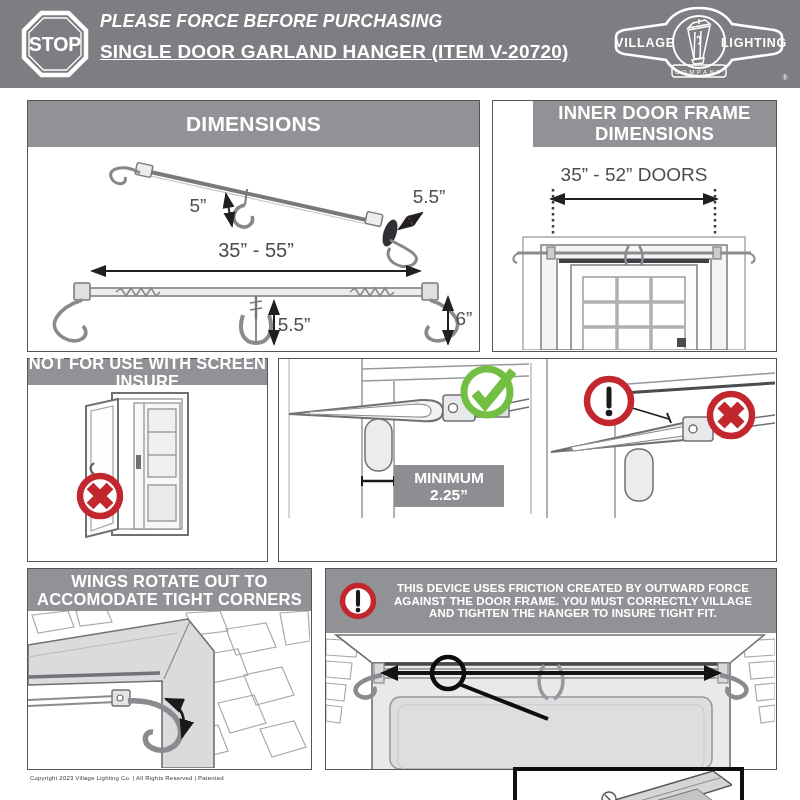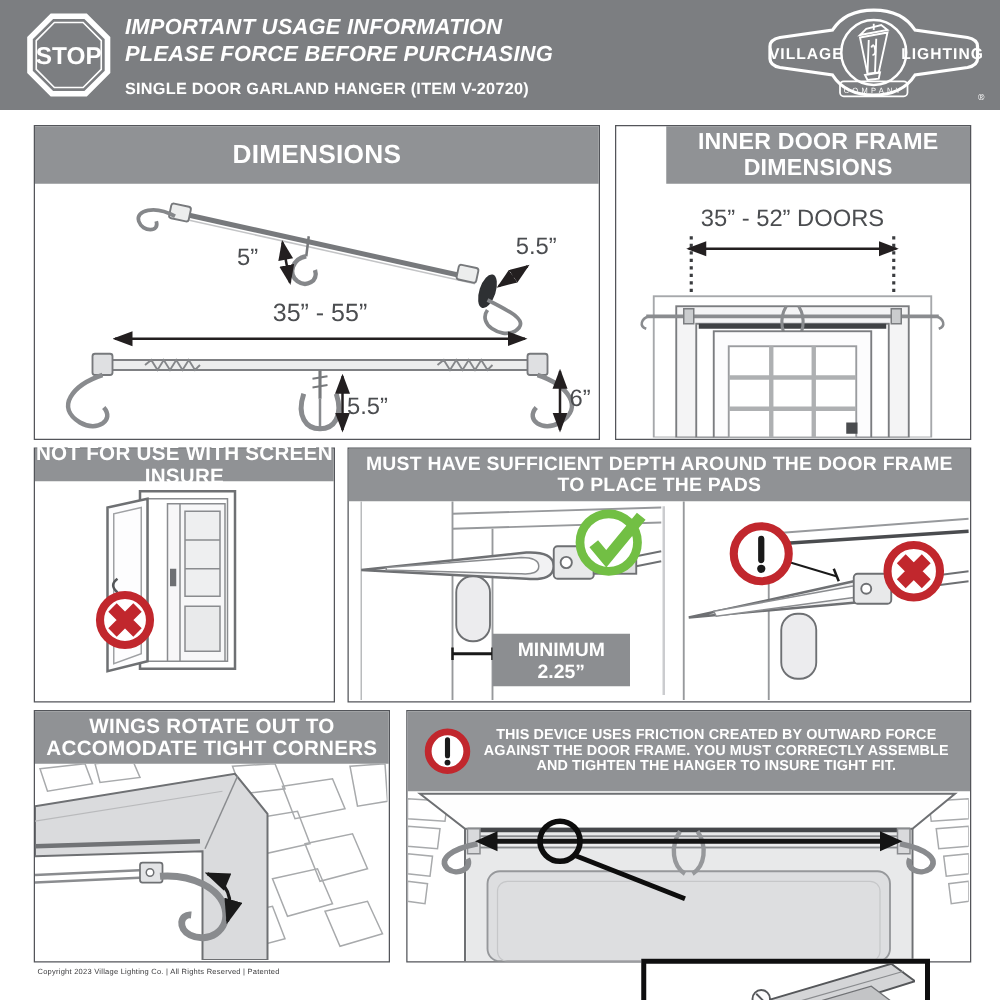--- a/index.html
+++ b/index.html
@@ -2,21 +2,21 @@
 <html><head>
 <meta charset="utf-8">
 <style>
   html,body{margin:0;padding:0;}
   body{width:800px;height:800px;background:#fff;font-family:"Liberation Sans",sans-serif;position:relative;overflow:hidden;}
   svg{font-family:"Liberation Sans",sans-serif;}
   .header{position:absolute;left:0;top:0;width:800px;height:88px;background:#7c7e81;}
   .stop-sign{position:absolute;left:20px;top:9px;width:70px;height:70px;}
   .head-text{position:absolute;left:100px;top:10px;color:#fff;}
   .head-line{font-style:italic;font-weight:bold;font-size:17.5px;line-height:22px;letter-spacing:.2px;}
-  .head-sub{font-weight:bold;font-size:13px;margin-top:9px;letter-spacing:.2px;}
+  .head-sub{font-weight:bold;font-size:19px;margin-top:9px;letter-spacing:.2px;text-decoration:underline;}
   .logo{position:absolute;left:608px;top:6px;width:182px;height:78px;}
   .panel{position:absolute;background:#fff;border:1.6px solid #53555a;box-sizing:border-box;}
   .panel-bar{background:#909295;color:#fff;font-weight:bold;text-align:center;display:flex;flex-direction:column;justify-content:center;line-height:1.12;letter-spacing:.2px;}
   .panel-body{position:relative;}
   .min-note{fill:#fff;font-weight:bold;}
   .dim{fill:#4b4d50;font-weight:500;}
   .friction-bar{position:relative;}
   .friction-text{margin-left:50px;margin-right:6px;}
   .warn-badge{position:absolute;left:12px;top:12px;width:40px;height:40px;}
   .inset{position:absolute;left:187px;top:134px;width:223px;height:84px;border:4px solid #0e0e0f;background:#fff;z-index:6;overflow:hidden;}
@@ -25,21 +25,20 @@
 </head>
 <body>
 
 <div class="header">
   <svg class="stop-sign" viewBox="0 0 70 70">
     <polygon points="21.5,4 48.5,4 66,21.5 66,48.5 48.5,66 21.5,66 4,48.5 4,21.5" fill="none" stroke="#fff" stroke-width="4.5"></polygon>
     <polygon points="23.5,9 46.5,9 61,23.5 61,46.5 46.5,61 23.5,61 9,46.5 9,23.5" fill="none" stroke="#fff" stroke-width="1.3"></polygon>
     <text x="35" y="42" text-anchor="middle" font-size="19.5" font-weight="bold" fill="#fff">STOP</text>
   </svg>
   <div class="head-text">
-    <div class="head-line">IMPORTANT USAGE INFORMATION</div>
     <div class="head-line">PLEASE FORCE BEFORE PURCHASING</div>
     <div class="head-sub">SINGLE DOOR GARLAND HANGER (ITEM V-20720)</div>
   </div>
   <svg class="logo" viewBox="0 0 182 78">
     <path d="M8,31 C8,27 11,25 16,24 L58,18 C65,7 77,2 91,2 C105,2 117,7 124,18 L166,24 C171,25 174,27 174,31 L174,41 C174,45 171,47 166,48 L124,54 C117,65 105,70 91,70 C77,70 65,65 58,54 L16,48 C11,47 8,45 8,41 Z" fill="none" stroke="#fff" stroke-width="2.6"></path>
     <circle cx="91" cy="36" r="26" fill="none" stroke="#fff" stroke-width="2"></circle>
     <g stroke="#fff" stroke-width="1.5" fill="none">
       <path d="M91,13 L91,18"></path>
       <path d="M80,22 L102,18 L97,14 L85,17 Z"></path>
       <path d="M80,24 L102,20 L95,52 L86,53 Z"></path>
@@ -176,24 +175,20 @@
       </g>
       <g transform="translate(72,111)">
         <circle r="20" fill="#fff" stroke="#c1272d" stroke-width="6.5"></circle>
         <path d="M-10,-10 L10,10 M-10,10 L10,-10" stroke="#c1272d" stroke-width="9.5"></path>
       </g>
     </svg>
   </div>
 </div>
 
 <div class="panel" style="left:278px;top:358px;width:499px;height:204px;">
-  <div class="panel-bar" style="height:42px;font-size:15.5px;">
-    <div>MUST HAVE SUFFICIENT DEPTH AROUND THE DOOR FRAME</div>
-    <div>TO PLACE THE PADS</div>
-  </div>
   <div class="panel-body">
     <svg width="496" height="159" viewBox="0 0 496 159">
       <line x1="252" y1="4" x2="252" y2="155" stroke="#cbcccf" stroke-width="2"></line>
 
       <g>
         <line x1="10" y1="0" x2="10" y2="159" stroke="#b9bbbd" stroke-width="1.2"></line>
         <line x1="83" y1="0" x2="83" y2="159" stroke="#97999c" stroke-width="1.5"></line>
         <line x1="115" y1="22" x2="115" y2="159" stroke="#97999c" stroke-width="1.5"></line>
         <line x1="83" y1="10" x2="250" y2="5" stroke="#97999c" stroke-width="1.5"></line>
         <line x1="83" y1="22" x2="250" y2="17" stroke="#97999c" stroke-width="1.5"></line>
@@ -293,21 +288,21 @@
 
 <div class="panel" style="left:325px;top:568px;width:452px;height:202px;">
   <div class="panel-bar friction-bar" style="height:64px;font-size:11.5px;letter-spacing:.1px;">
     <svg class="warn-badge" viewBox="0 0 44 44">
       <circle cx="22" cy="22" r="17" fill="#fff" stroke="#c1272d" stroke-width="6"></circle>
       <line x1="22" y1="12" x2="22" y2="26" stroke="#1a1a1a" stroke-width="4.5" stroke-linecap="round"></line>
       <circle cx="22" cy="32" r="2.6" fill="#1a1a1a"></circle>
     </svg>
     <div class="friction-text">
       <div>THIS DEVICE USES FRICTION CREATED BY OUTWARD FORCE</div>
-      <div>AGAINST THE DOOR FRAME. YOU MUST CORRECTLY ASSEMBLE</div>
+      <div>AGAINST THE DOOR FRAME. YOU MUST CORRECTLY VILLAGE</div>
       <div>AND TIGHTEN THE HANGER TO INSURE TIGHT FIT.</div>
     </div>
   </div>
   <div class="panel-body">
     <svg width="449" height="136" viewBox="0 0 449 136">
       <g stroke="#a8aaac" stroke-width="1.2" fill="none">
         <path d="M0,6 l32,2 l-2,16 l-30,-2 Z"></path>
           <path d="M0,28 l26,2 l-2,16 l-24,-2 Z"></path>
           <path d="M0,50 l20,2 l-2,16 l-18,-2 Z"></path>
           <path d="M0,72 l16,2 l-2,16 l-14,-2 Z"></path>

